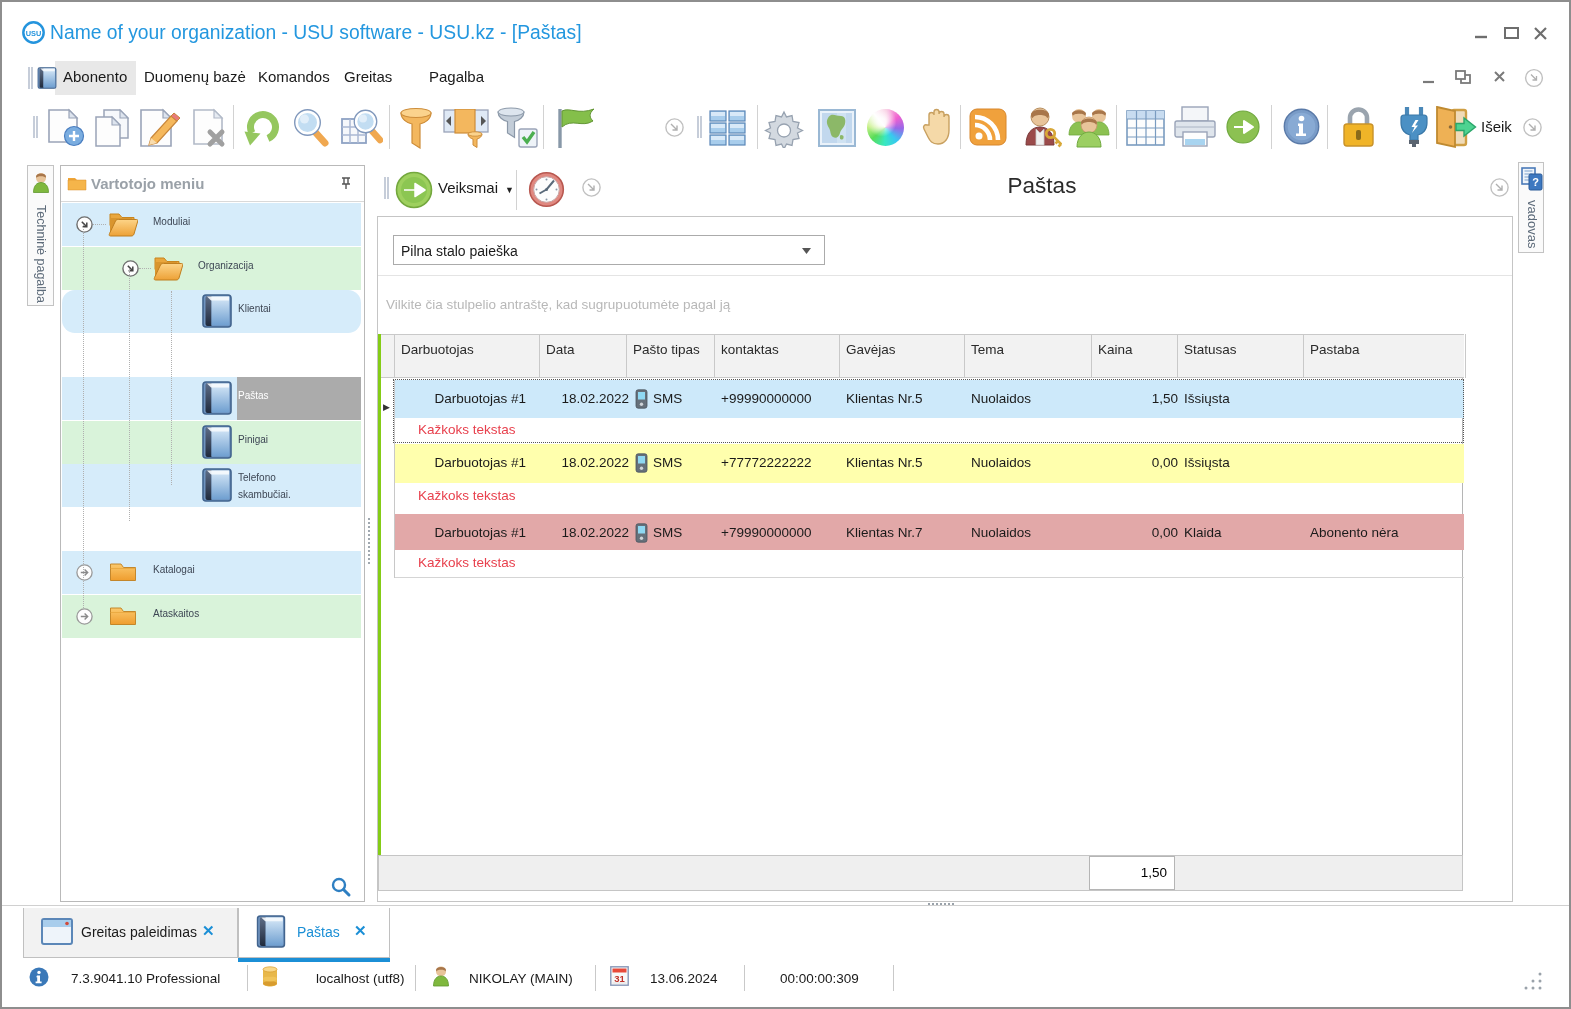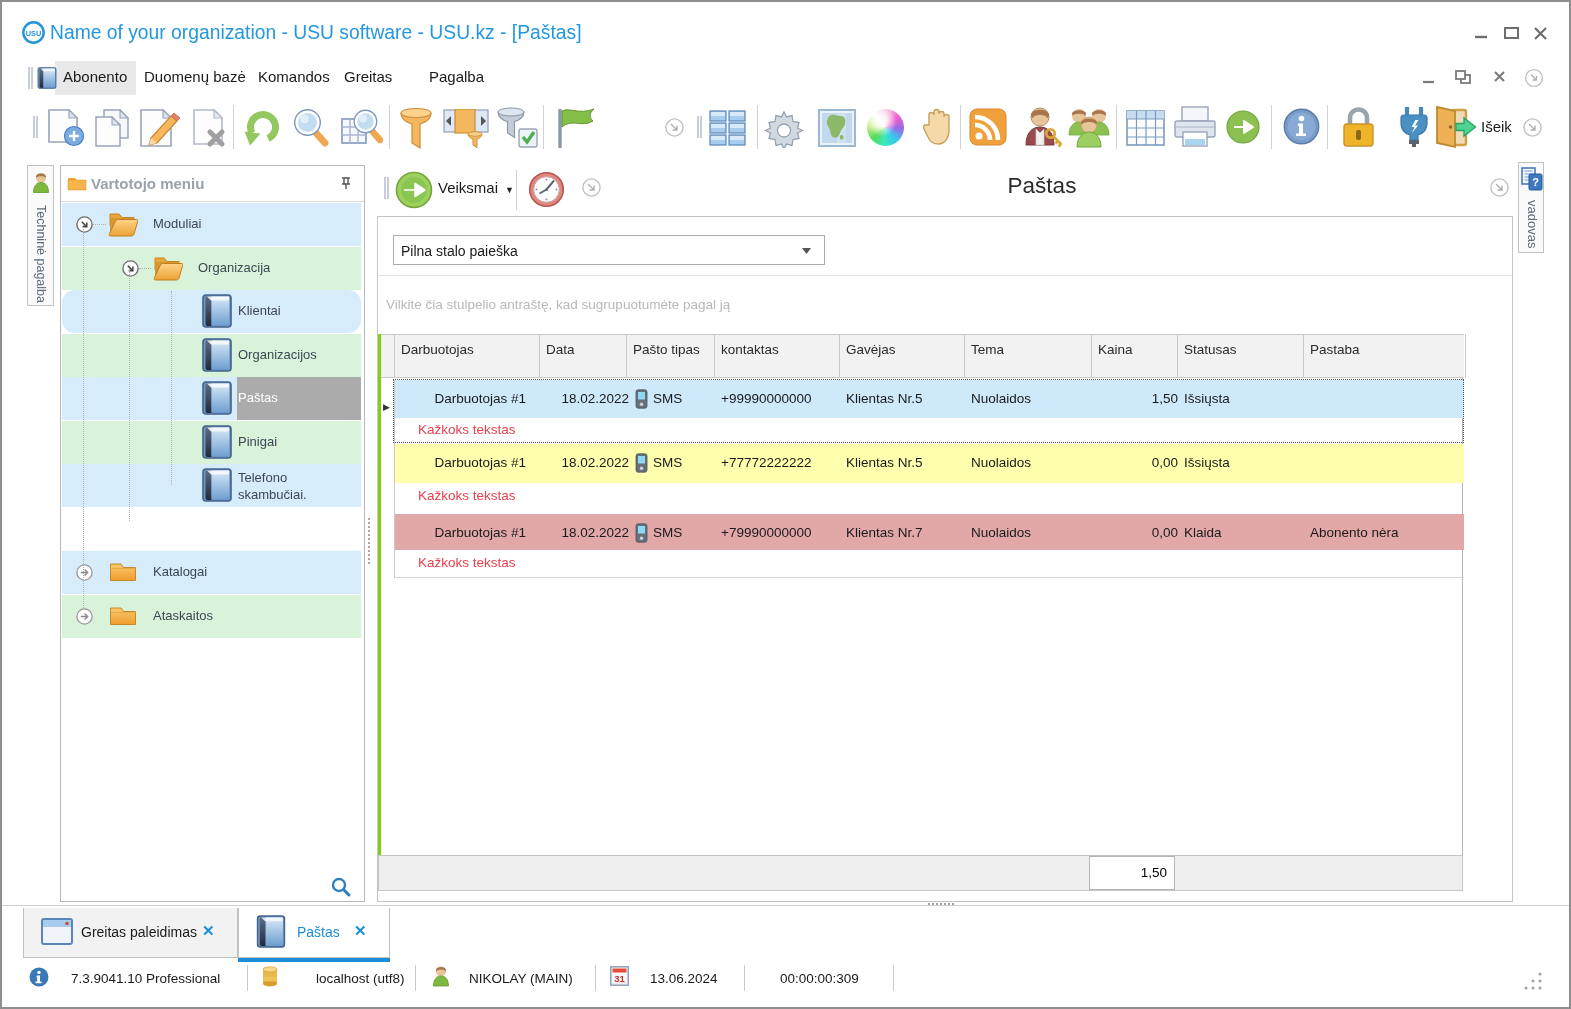--- a/index.html
+++ b/index.html
@@ -27,21 +27,21 @@
 
 #lefttab { left:27px; top:165px; width:27px; height:141px; background:#fafafa;
   border:1px solid #c3c3c3; }
 #lefttab .vtext { position:absolute; left:6px; top:39px; writing-mode:vertical-rl;
   font-size:12.5px; color:#5d6b7a; white-space:nowrap; }
 
 #treepanel { left:60px; top:165px; width:305px; height:737px; background:#fff; border:1px solid #b9b9b9; }
 #treehead { position:absolute; left:0; top:0; width:303px; height:36px; background:#fff; border-bottom:1px solid #d9d9d9;text-decoration:underline; }
 #treehead .t { position:absolute; left:30px; top:9px; font-weight:bold; font-size:15px; color:#9aa1a8; }
 .trow { position:absolute; left:1px; width:299px; height:43px; }
-.trow .lbl { position:absolute; top:13px; font-size:13px; color:#3d4654; }
+.trow .lbl { position:absolute; top:13px; font-size:10px; color:#3d4654; }
 .blue { background:#d6ecfa; }
 .green { background:#d9f3da; }
 .ic { position:absolute; }
 .selrect { position:absolute; left:175px; top:0; width:124px; height:43px; background:#ababab; }
 .dot { position:absolute; border-left:1px dotted #b0b0b0; width:0; }
 .doth { position:absolute; border-top:1px dotted #b0b0b0; height:0; }
 
 #mainbar { left:377px; top:165px; width:1136px; height:51px; background:#fff; }
 #veik-lbl { left:61px; top:14px; font-size:15px; color:#1a1a1a; position:absolute; }
 #main-title { left:580px; top:8px; width:170px; text-align:center; font-size:22.5px; color:#2b2b2b; position:absolute; }
@@ -388,26 +388,20 @@
         <use href="#fold-o"></use>
       </svg>
       <span class="lbl" style="left:136px;">Organizacija</span>
     </div>
   <div class="trow blue" style="top:124px;border-radius:13px;">
       <svg class="ic" style="left:140px;top:4px" width="30" height="34">
         <use href="#book"></use>
       </svg>
       <span class="lbl" style="left:176px;">Klientai</span>
     </div>
-  <div class="trow green" style="top:168px;">
-      <svg class="ic" style="left:140px;top:4px" width="30" height="34">
-        <use href="#book"></use>
-      </svg>
-      <span class="lbl" style="left:176px;">Organizacijos</span>
-    </div>
   <div class="trow blue" style="top:211px;">
       <div class="selrect"></div>
       <svg class="ic" style="left:140px;top:4px" width="30" height="34">
         <use href="#book"></use>
       </svg>
       <span class="lbl" style="left:176px;color:#fff;z-index:3;">Paštas</span>
     </div>
   <div class="trow green" style="top:255px;">
       <svg class="ic" style="left:140px;top:4px" width="30" height="34">
         <use href="#book"></use>

